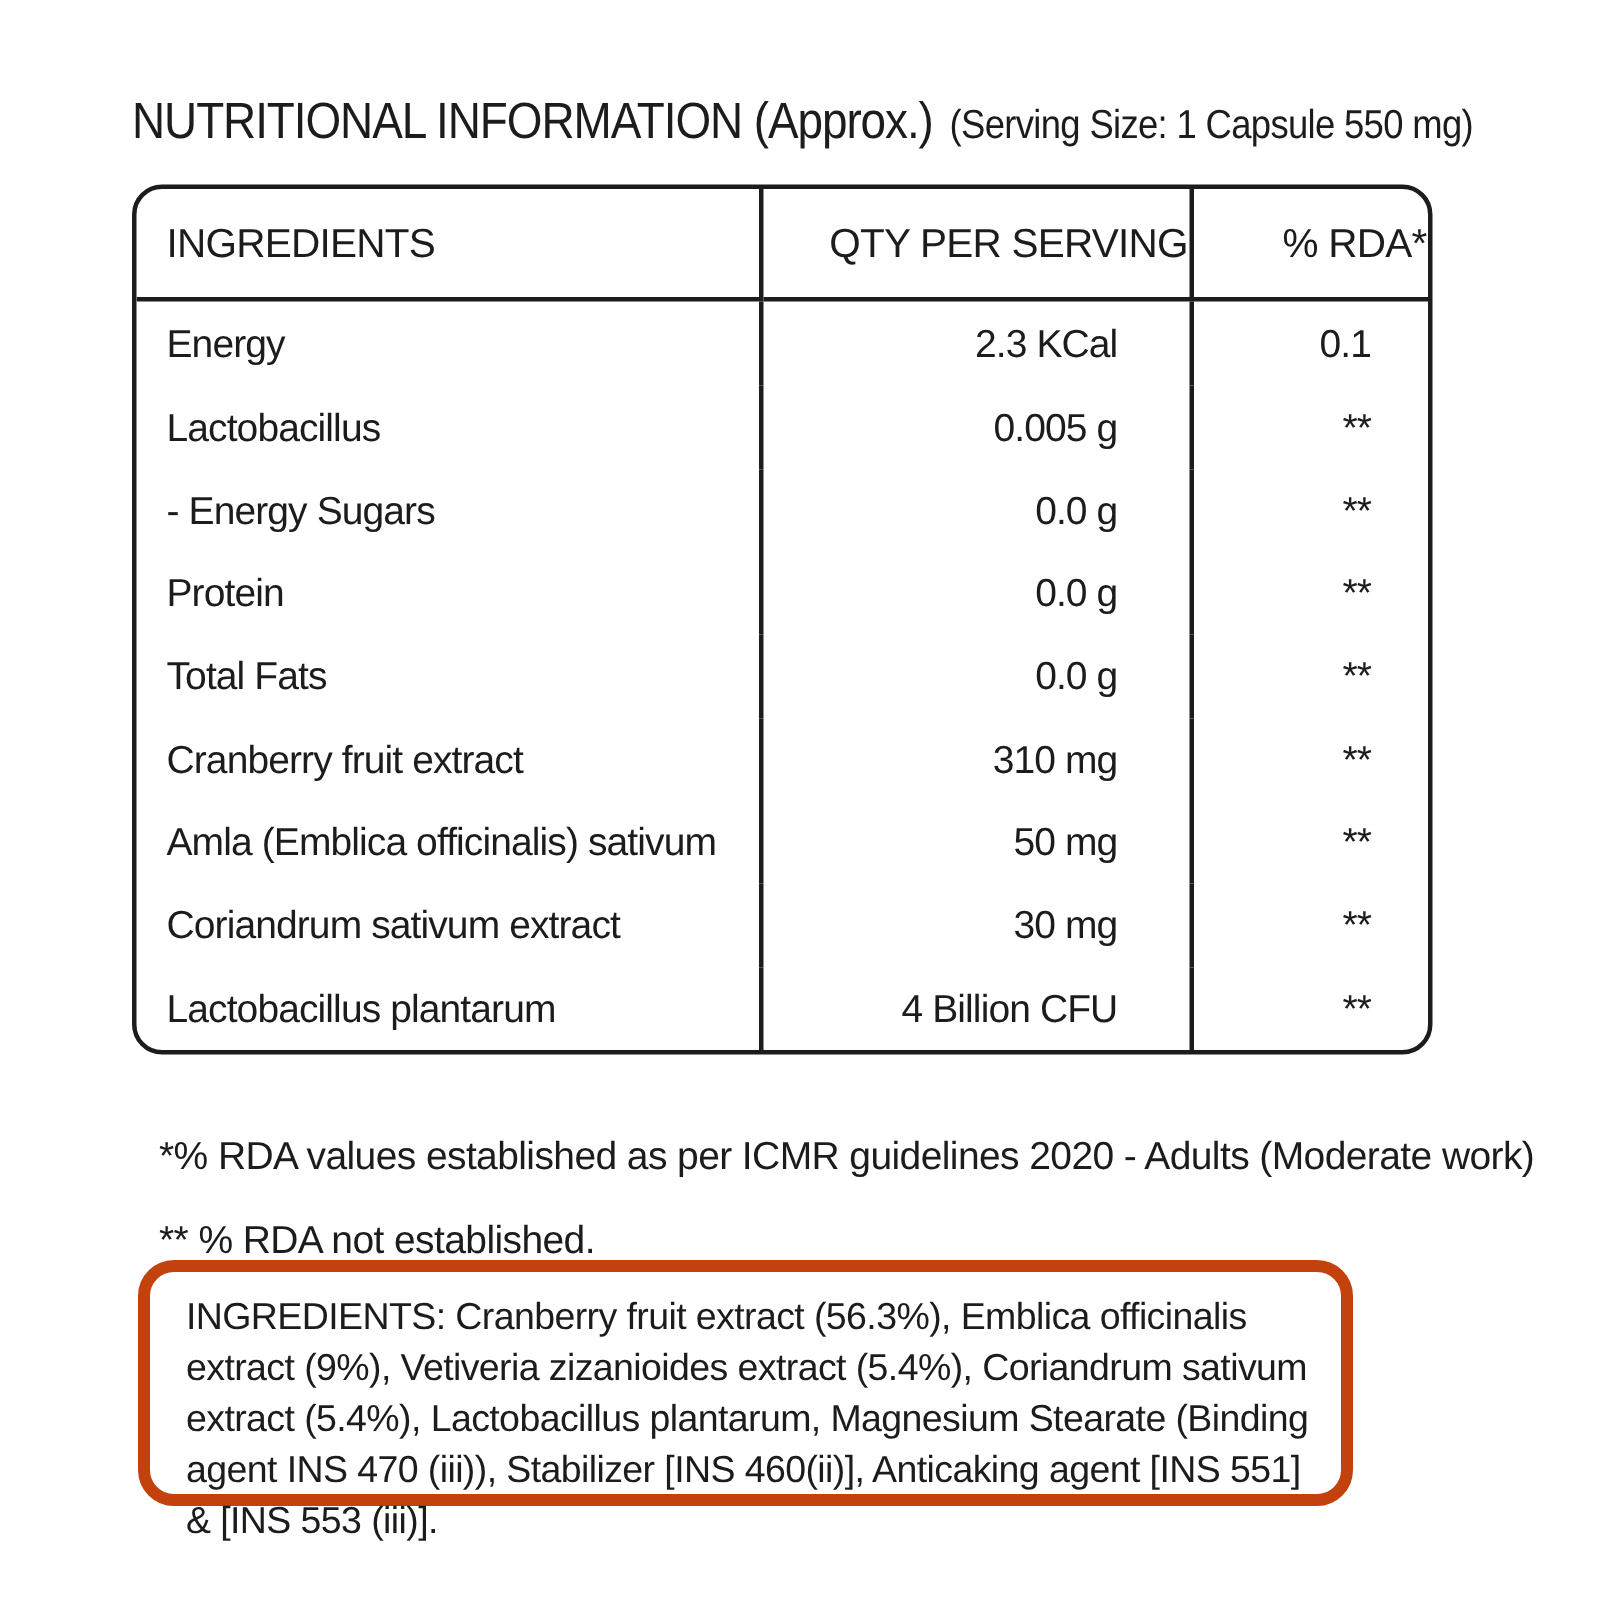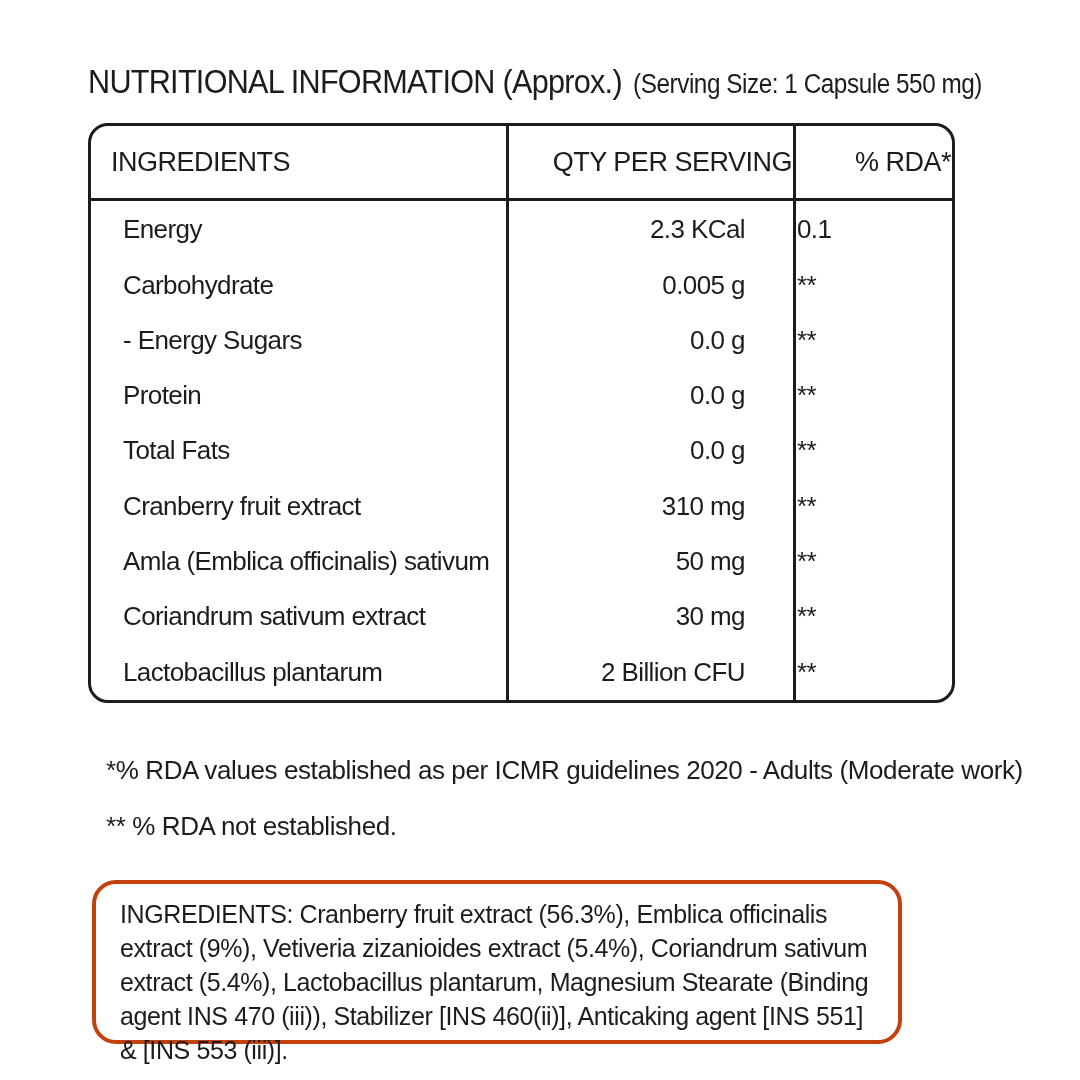--- a/index.html
+++ b/index.html
@@ -82,44 +82,44 @@
     border-left: 3px solid #1c1c1c;
   }
   table.nutri td {
     font-size: 26px;
     font-weight: 400;
     letter-spacing: -0.6px;
     vertical-align: middle;
     white-space: nowrap;
     overflow: hidden;
   }
-  td.c-ing { text-align: left;  padding-left: 32px; }
+  td.c-ing { text-align: left;  padding-left: 20px; }
   td.c-qty { text-align: right; padding-right: 48px; }
-  td.c-rda { text-align: left; padding-right: 38px; }
+  td.c-rda { text-align: right; padding-right: 38px; }
 
   
   .footnotes {
     position: absolute;
     left: 88px;
     top: 733px;
     font-size: 26px;
     letter-spacing: -0.4px;
     line-height: 38px;
     white-space: nowrap;
   }
   .footnotes p { margin: 18px; }
 
   
   .ing-box {
     position: absolute;
     left: 92px;
-    top: 880px;
+    top: 840px;
     width: 810px;
     height: 164px;
-    border: 4px solid #c2410c;
+    border: 8px solid #c2410c;
     border-radius: 24px;
     box-sizing: border-box;
     background: #ffffff;
   }
   .ing-box p {
     margin: 0;
     padding: 13px 14px 0 24px;
     font-size: 25px;
     letter-spacing: -0.4px;
     line-height: 34px;
@@ -149,21 +149,21 @@
           <th class="h-rda">% RDA*</th>
         </tr>
       </thead>
       <tbody>
         <tr>
           <td class="c-ing">Energy</td>
           <td class="c-qty">2.3 KCal</td>
           <td class="c-rda">0.1</td>
         </tr>
         <tr>
-          <td class="c-ing">Carbohydrate</td>
+          <td class="c-ing">Lactobacillus</td>
           <td class="c-qty">0.005 g</td>
           <td class="c-rda">**</td>
         </tr>
         <tr>
           <td class="c-ing">- Energy Sugars</td>
           <td class="c-qty">0.0 g</td>
           <td class="c-rda">**</td>
         </tr>
         <tr>
           <td class="c-ing">Protein</td>
@@ -185,21 +185,21 @@
           <td class="c-qty">50 mg</td>
           <td class="c-rda">**</td>
         </tr>
         <tr>
           <td class="c-ing">Coriandrum sativum extract</td>
           <td class="c-qty">30 mg</td>
           <td class="c-rda">**</td>
         </tr>
         <tr>
           <td class="c-ing">Lactobacillus plantarum</td>
-          <td class="c-qty">2 Billion CFU</td>
+          <td class="c-qty">4 Billion CFU</td>
           <td class="c-rda">**</td>
         </tr>
       </tbody>
     </table>
   </div>
 
   <div class="footnotes">
     <p>*% RDA values established as per ICMR guidelines 2020 - Adults (Moderate work)</p>
     <p>** % RDA not established.</p>
   </div>

